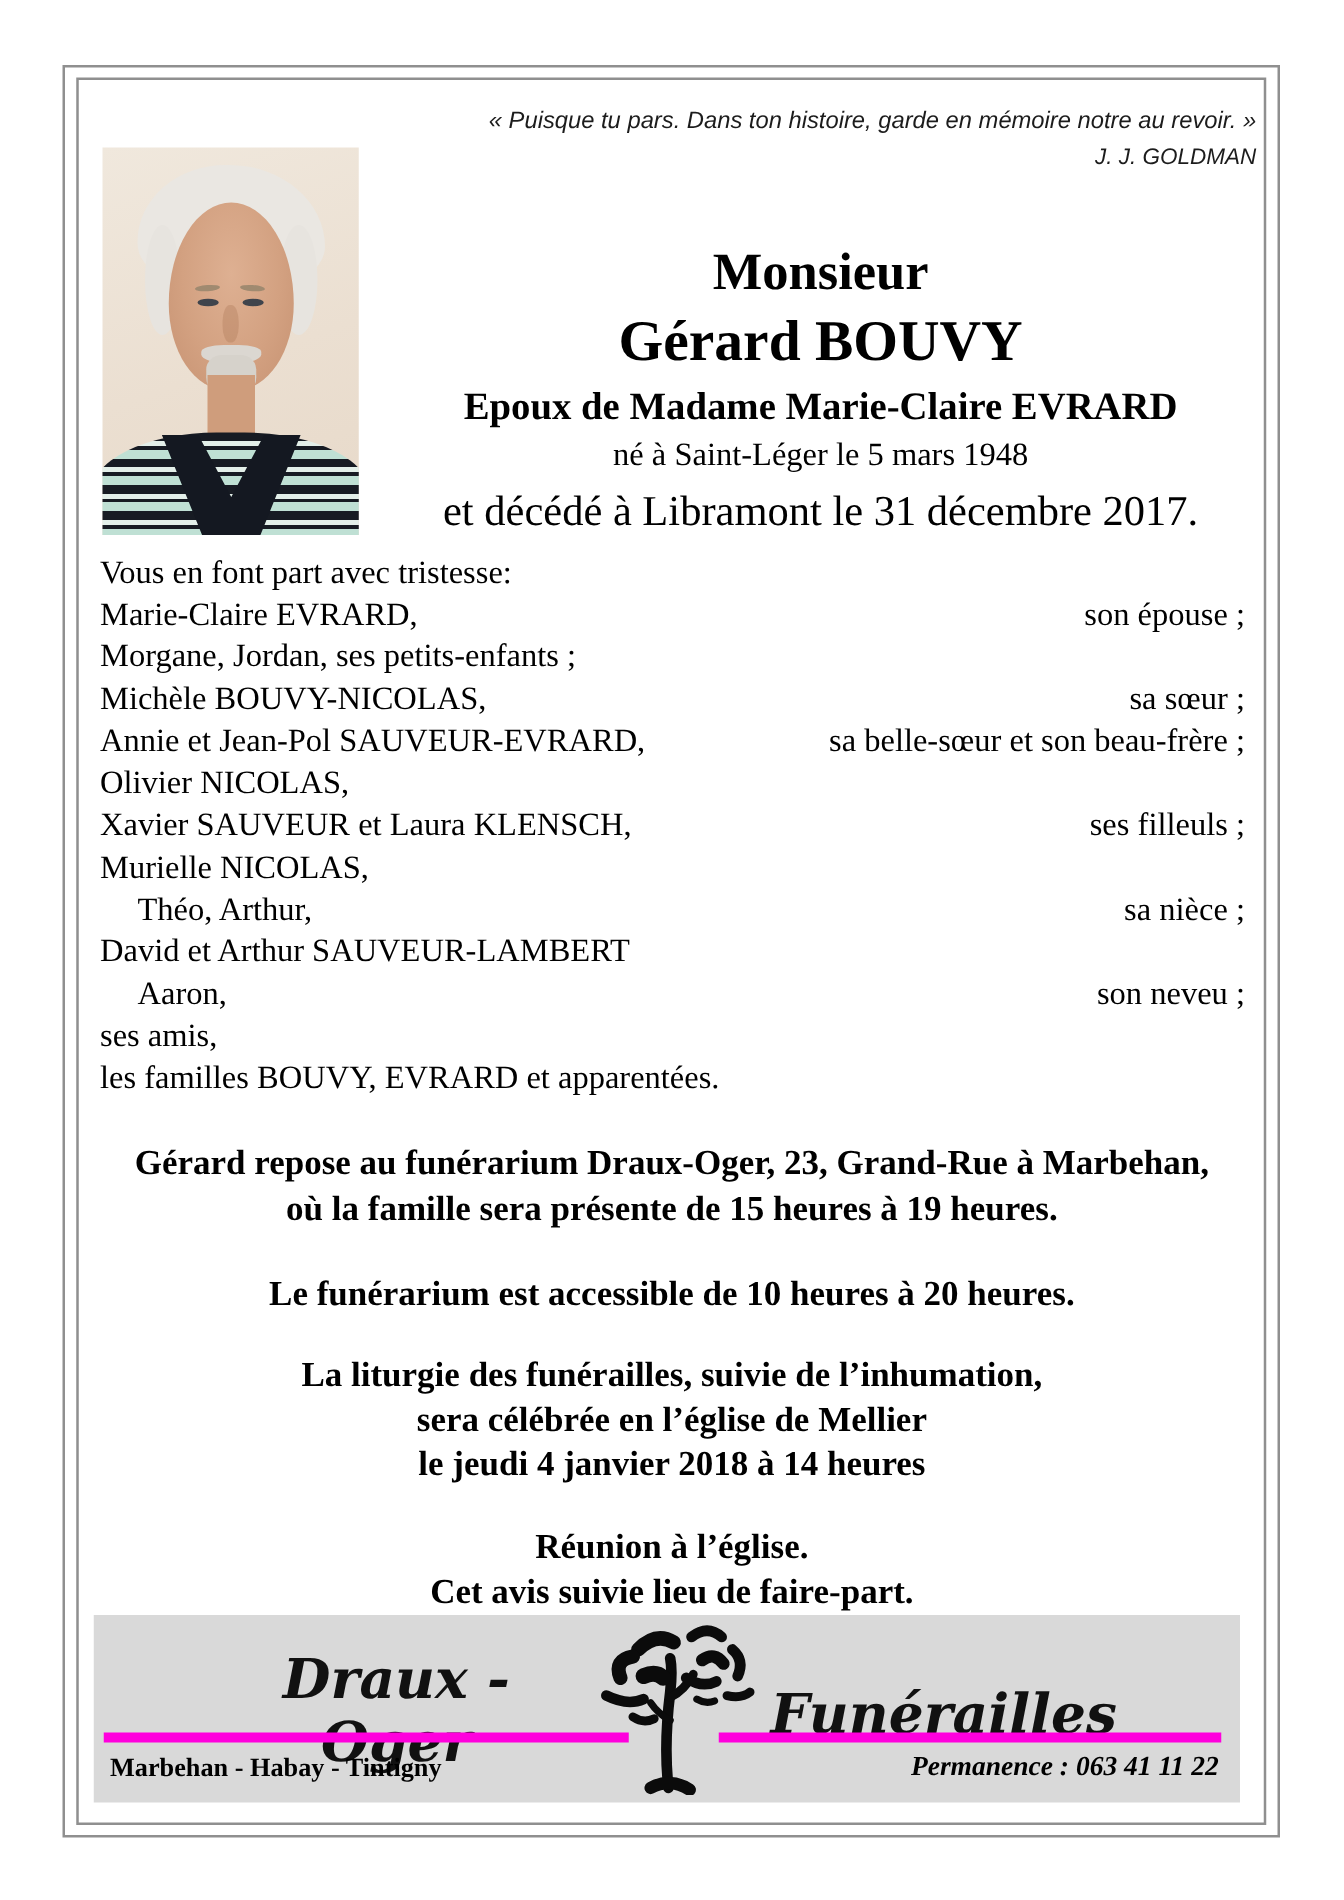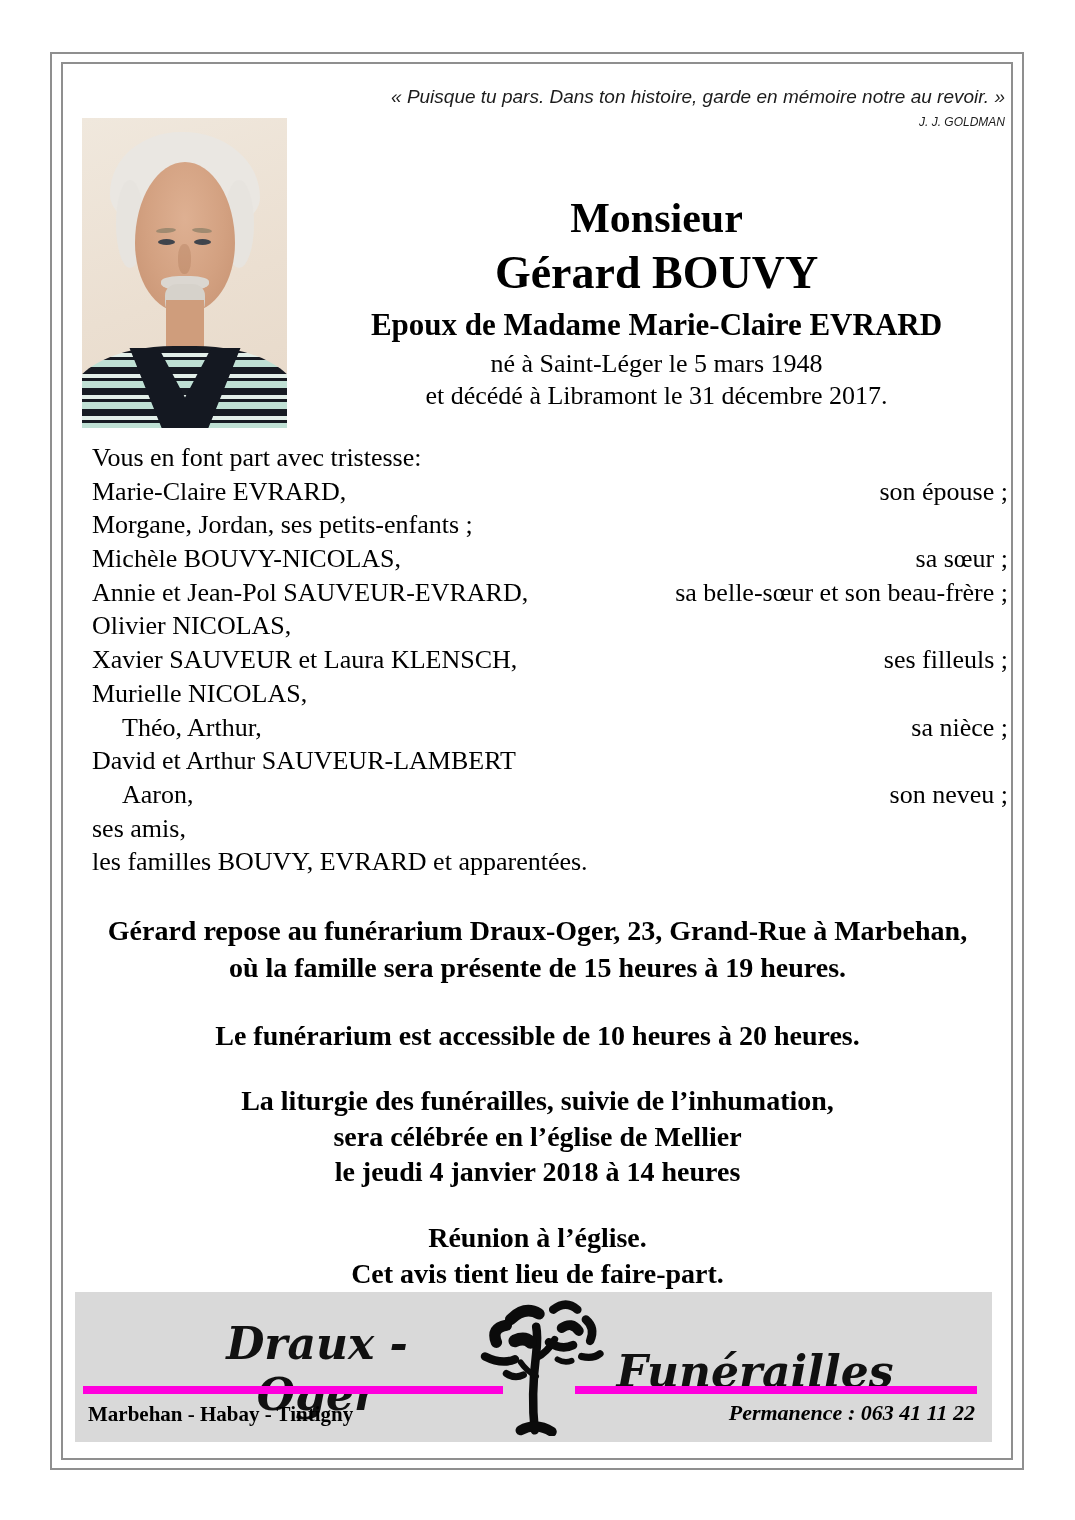--- a/index.html
+++ b/index.html
@@ -13,21 +13,21 @@
     position:absolute; left:50px; top:52px; width:974px; height:1418px;
     border:2px solid #8f8f8f;
   }
   .frame-inner {
     position:absolute; left:61px; top:62px; width:952px; height:1398px;
     border:2px solid #8f8f8f;
   }
   
   .quote-block { position:absolute; top:86px; right:70px; text-align:right; }
   .quote-text { font-family:"Liberation Sans", sans-serif; font-style:italic; font-size:19px; color:#1c1c1c; }
-  .quote-author { font-family:"Liberation Sans", sans-serif; font-style:italic; font-size:12px; color:#1c1c1c; margin-top:7px; }
+  .quote-author { font-family:"Liberation Sans", sans-serif; font-style:italic; font-size:18px; color:#1c1c1c; margin-top:7px; }
 
   
   .photo { position:absolute; left:82px; top:118px; width:205px; height:310px; overflow:hidden;
            background:linear-gradient(160deg,#f0e8dd 0%, #ebdfd1 55%, #e7d9c9 100%); }
   .photo div { position:absolute; }
   .ph-hair { left:28px; top:14px; width:150px; height:102px; background:#eae7e2;
              border-radius:55% 60% 50% 55% / 70% 75% 42% 45%; }
   .ph-hair-l { left:34px; top:62px; width:28px; height:88px; background:#e7e4df; border-radius:50%; }
   .ph-hair-r { left:142px; top:62px; width:30px; height:88px; background:#e7e4df; border-radius:50%; }
   .ph-face { left:53px; top:44px; width:100px; height:150px;
@@ -46,24 +46,24 @@
       border-radius:45% 45% 0 0 / 50px 50px 0 0; }
   .ph-collar { left:30px; bottom:0; width:146px; height:80px; background:#141821;
       clip-path:polygon(12% 0, 32% 0, 50% 62%, 68% 0, 88% 0, 66% 100%, 34% 100%); }
 
   
   .header-block { position:absolute; left:300px; top:194px; width:713px; text-align:center; }
   .h-salutation { font-size:42px; font-weight:bold; line-height:48px; }
   .h-name { font-size:46px; font-weight:bold; line-height:52px; margin-top:5px; }
   .h-spouse { font-size:31px; font-weight:bold; line-height:36px; margin-top:8px; }
   .h-birth { font-size:26px; line-height:30px; margin-top:6px; }
-  .h-death { font-size:26px; line-height:30px; margin-top:2px; }
-
-  
-  .family-list { position:absolute; left:80px; top:441px; width:916px;margin-left:12px; }
+  .h-death { font-size:34px; line-height:30px; margin-top:16px; }
+
+  
+  .family-list { position:absolute; left:80px; top:441px; width:916px; }
   .family-row { display:flex; justify-content:space-between; font-size:26px; line-height:33.7px; height:33.7px; white-space:nowrap; }
   .family-row .name.indent { padding-left:30px; }
   .family-row .relation { text-align:right; }
 
   
   .announce { position:absolute; left:62px; width:951px; text-align:center;
               font-weight:bold; font-size:28px; }
   .announce div { line-height:37px; }
   .a-b1 { top:912px; }
   .a-b2 { top:1017px; }
@@ -181,21 +181,21 @@
   <div class="announce a-b2">
     <div>Le funérarium est accessible de 10 heures à 20 heures.</div>
   </div>
   <div class="announce a-b3">
     <div>La liturgie des funérailles, suivie de l’inhumation,</div>
     <div>sera célébrée en l’église de Mellier</div>
     <div>le jeudi 4 janvier 2018 à 14 heures</div>
   </div>
   <div class="announce a-b4">
     <div>Réunion à l’église.</div>
-    <div>Cet avis tient lieu de faire-part.</div>
+    <div>Cet avis suivie lieu de faire-part.</div>
   </div>
 
   <div class="footer-box" style="background: rgb(217, 217, 217); padding-left: 16px;">
     <div class="brand brand-left">Draux - Oger</div>
     <div class="brand brand-right">Funérailles</div>
     <svg class="tree-wrap" viewBox="0 0 100 100" fill="none" stroke="#0b0b0b" stroke-linecap="round">
       <path d="M47 96 C45 78 46 58 48 42 C49 33 49 28 48 23" stroke-width="6"></path>
       <path d="M37 96 Q48 90 59 97" stroke-width="7"></path>
       <path d="M48 45 Q56 41 61 32" stroke-width="5"></path>
       <path d="M48 58 Q41 54 37 48" stroke-width="4"></path>

